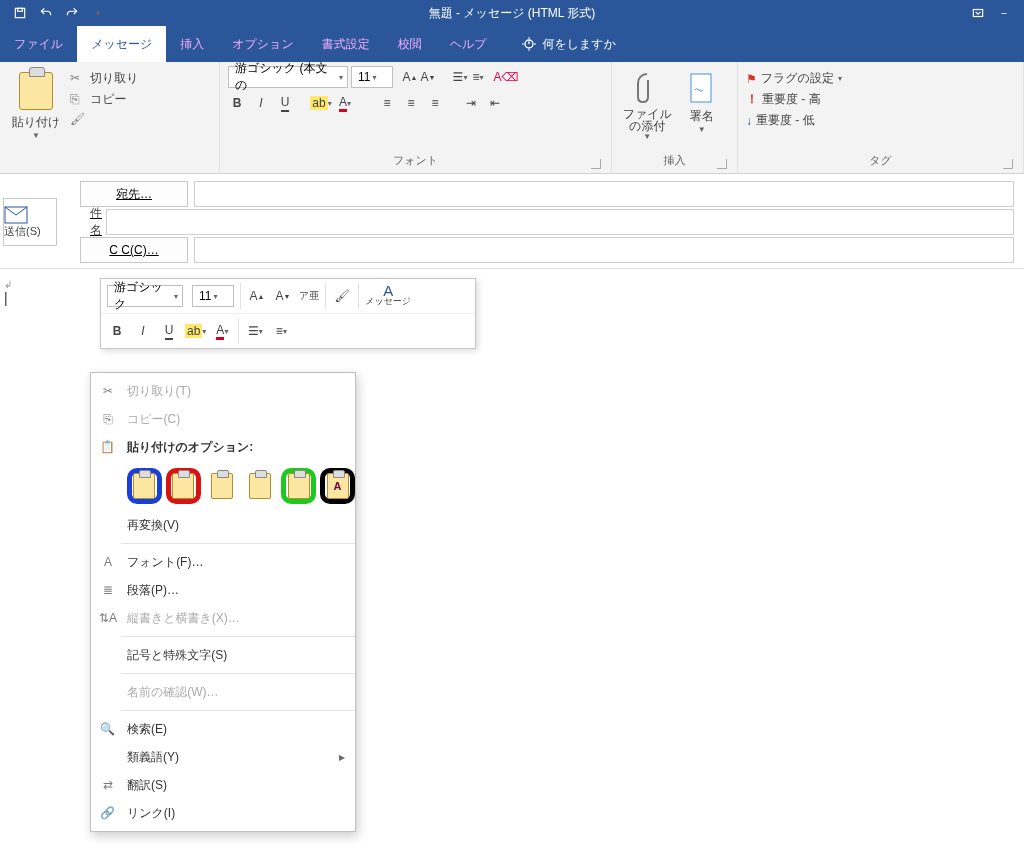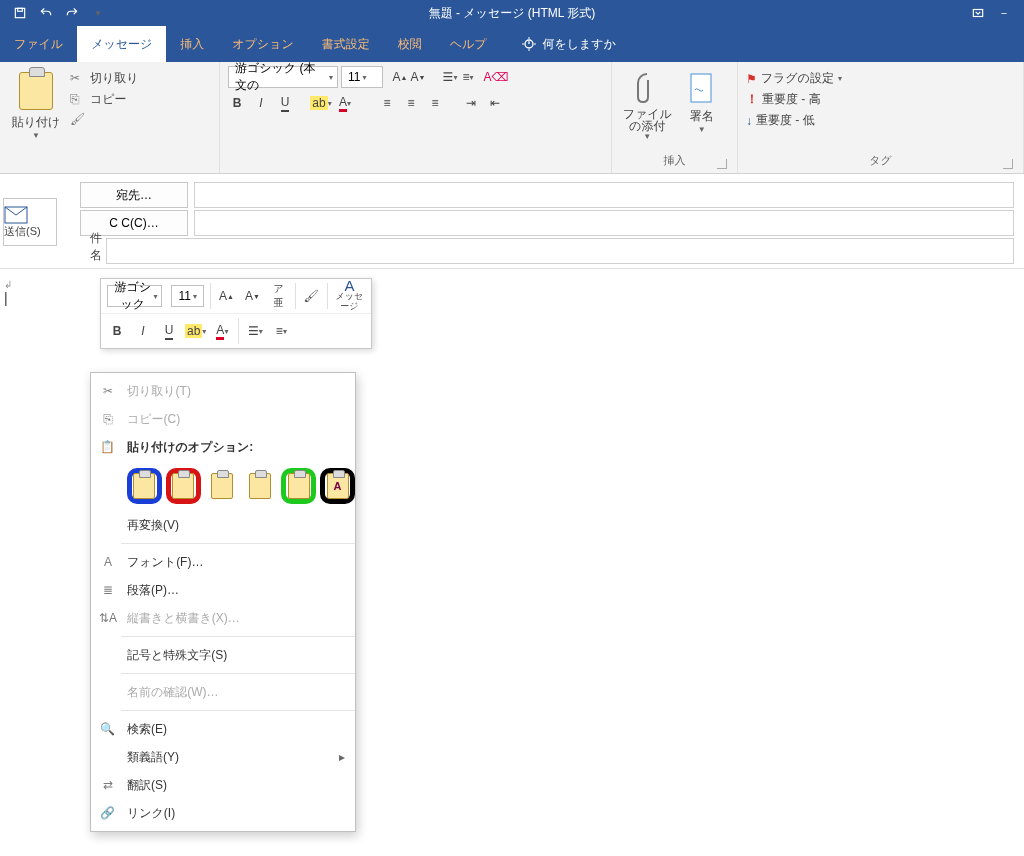--- a/index.html
+++ b/index.html
@@ -3,44 +3,44 @@
 <meta charset="utf-8">
 <style>
   * { box-sizing: border-box; }
   body { margin: 0; font-family: "Yu Gothic", "Meiryo", sans-serif; font-size: 12px; background: #fff; width: 1024px; height: 856px; overflow: hidden; position: relative; }
   .title-bar { height: 26px; background: #2b579a; color: #fff; display: flex; align-items: center; position: relative; }
   .qat { display: flex; gap: 6px; padding-left: 10px; align-items: center; }
   .qat-btn { width: 20px; height: 20px; display: flex; align-items: center; justify-content: center; color: #fff; }
   .title-text { position: absolute; left: 50%; transform: translateX(-50%); }
   .win-ctrls { margin-left: auto; display: flex; gap: 6px; padding-right: 10px; }
   .tabs-bar { height: 36px; background: #2b579a; display: flex; align-items: center; }
-  .tab { color: #fdba74; padding: 0 14px; height: 36px; display: flex; align-items: center; }
+  .tab { color: #f0abfc; padding: 0 14px; height: 36px; display: flex; align-items: center; }
   .tab.active { background: #fff; color: #2b579a; }
   .tell-me { display: flex; align-items: center; margin-left: 20px; color: #fff; }
   .ribbon { height: 112px; background: #f3f3f3; border-bottom: 1px solid #d1d1d1; display: flex; }
   .group { border-right: 1px solid #e1e1e1; display: flex; flex-direction: column; position: relative; padding: 4px 8px 2px 8px; }
   .group-body { flex: 1; display: flex; align-items: flex-start; }
   .group-label { text-align: center; color: #666; font-size: 11px; height: 18px; line-height: 14px; position: relative; }
   .group-launcher { position: absolute; right: 2px; bottom: 2px; width: 10px; height: 10px; border: 1px solid #aaa; border-top: none; border-left: none; }
   .big-btn { display: flex; flex-direction: column; align-items: center; text-align: center; width: 56px; color: #444; padding-top: 4px; }
   .tiny-row { display: flex; flex-direction: column; gap: 4px; color: #444; padding: 4px 0 0 6px; }
   .tiny-row div { display: flex; align-items: center; gap: 4px; }
   .font-box, .size-box { height: 22px; border: 1px solid #c0c0c0; background: #fff; display: inline-flex; align-items: center; padding: 0 4px 0 6px; font-size: 12px; }
-  .font-box { width: 110px; }
+  .font-box { width: 120px; }
   .size-box { width: 42px; margin-left: 3px; }
   .ribbon-row { display: flex; align-items: center; gap: 6px; margin-top: 6px; }
   .ribbon-ico { width: 18px; height: 18px; display: flex; align-items: center; justify-content: center; color: #444; }
   .mail-area { padding: 6px 0 0 0; }
-  .mail-row { display: flex; align-items: flex-end; height: 28px; }
+  .mail-row { display: flex; align-items: center; height: 28px; text-decoration: underline; }
   .send-col { width: 58px; }
   .addr-btn { width: 108px; height: 26px; border: 1px solid #c8c8c8; background: #fdfdfd; display: flex; align-items: center; justify-content: center; margin-left: 22px; }
   .addr-input { flex: 1; height: 26px; border: 1px solid #d0d0d0; margin-left: 6px; margin-right: 10px; background: #fff; }
   .send-btn { border: 1px solid #c8c8c8; width: 54px; height: 48px; display: flex; flex-direction: column; justify-content: center; font-size: 11px; color: #444; margin-left: 2px; }
   .subject-label { width: 24px; color: #444; text-align: right; padding-right: 2px; }
-  .mini-toolbar { position: absolute; left: 100px; top: 278px; width: 272px; background: #fff; border: 1px solid #c8c8c8; box-shadow: 2px 2px 6px rgba(0,0,0,0.15); text-align: center; }
+  .mini-toolbar { position: absolute; left: 100px; top: 278px; width: 376px; background: #fff; border: 1px solid #c8c8c8; box-shadow: 2px 2px 6px rgba(0,0,0,0.15); }
   .mt-row { display: flex; align-items: center; padding: 4px 6px; gap: 6px; }
   .mt-sep { width: 1px; background: #e0e0e0; height: 26px; }
   .mt-btn { min-width: 20px; height: 22px; display: flex; align-items: center; justify-content: center; color: #444; }
   .context-menu { position: absolute; left: 90px; top: 372px; width: 266px; background: #fff; border: 1px solid #bfbfbf; box-shadow: 2px 4px 10px rgba(0,0,0,0.2); padding: 4px 0; }
   .cm-item { height: 28px; display: flex; align-items: center; padding-left: 36px; color: #333; position: relative; }
   .cm-item.disabled { color: #aaa; }
   .cm-item.heading { font-weight: bold; }
   .cm-icon { position: absolute; left: 8px; width: 18px; display: flex; justify-content: center; color: #7a7a7a; }
   .cm-sep { height: 1px; background: #e4e4e4; margin: 4px 0 4px 30px; }
   .cm-sub { height: 50px; display: flex; align-items: center; padding-left: 36px; gap: 4px; }
@@ -177,20 +177,21 @@
           </div>
         <div style="width:12px"></div>
         <div class="ribbon-ico">≡</div>
         <div class="ribbon-ico">≡</div>
         <div class="ribbon-ico">≡</div>
         <div style="width:6px"></div>
         <div class="ribbon-ico">⇥</div>
         <div class="ribbon-ico">⇤</div>
       </div>
     </div>
+    <div class="group-label"><span>フォント</span><span class="group-launcher"></span></div>
   </div>
 
 
   <div class="group" style="width:126px">
     <div class="group-body">
       <div class="big-btn">
         <svg width="30" height="38">
             <path d="M15 4c-5 0-9 4-9 9v14c0 3 2 5 5 5s5-2 5-5V10" fill="none" stroke="#777" stroke-width="2"></path>
           </svg>
         <span style="line-height:12px">ファイルの添付</span>
@@ -240,29 +241,29 @@
       </div>
     </div>
     <div style="flex:1">
       <div class="mail-row">
         <div class="addr-btn">
             <span>宛先…</span>
           </div>
         <div class="addr-input"></div>
       </div>
       <div class="mail-row">
-        <div class="addr-btn">
-            <span>C C(C)…</span>
-          </div>
-        <div class="addr-input"></div>
-      </div>
-      <div class="mail-row">
         <div style="width:22px"></div>
         <div class="subject-label">件名</div>
         <div class="addr-input" style="margin-left:2px"></div>
+      </div>
+      <div class="mail-row">
+        <div class="addr-btn">
+            <span>C C(C)…</span>
+          </div>
+        <div class="addr-input"></div>
       </div>
     </div>
   </div>
   <div class="body-canvas">↲<br><span style="font-size:14px; color:#333">|</span></div>
 </div>
 
 <div class="mini-toolbar">
   <div class="mt-row">
     <div class="font-box" style="width:76px">
         <span>游ゴシック</span>

